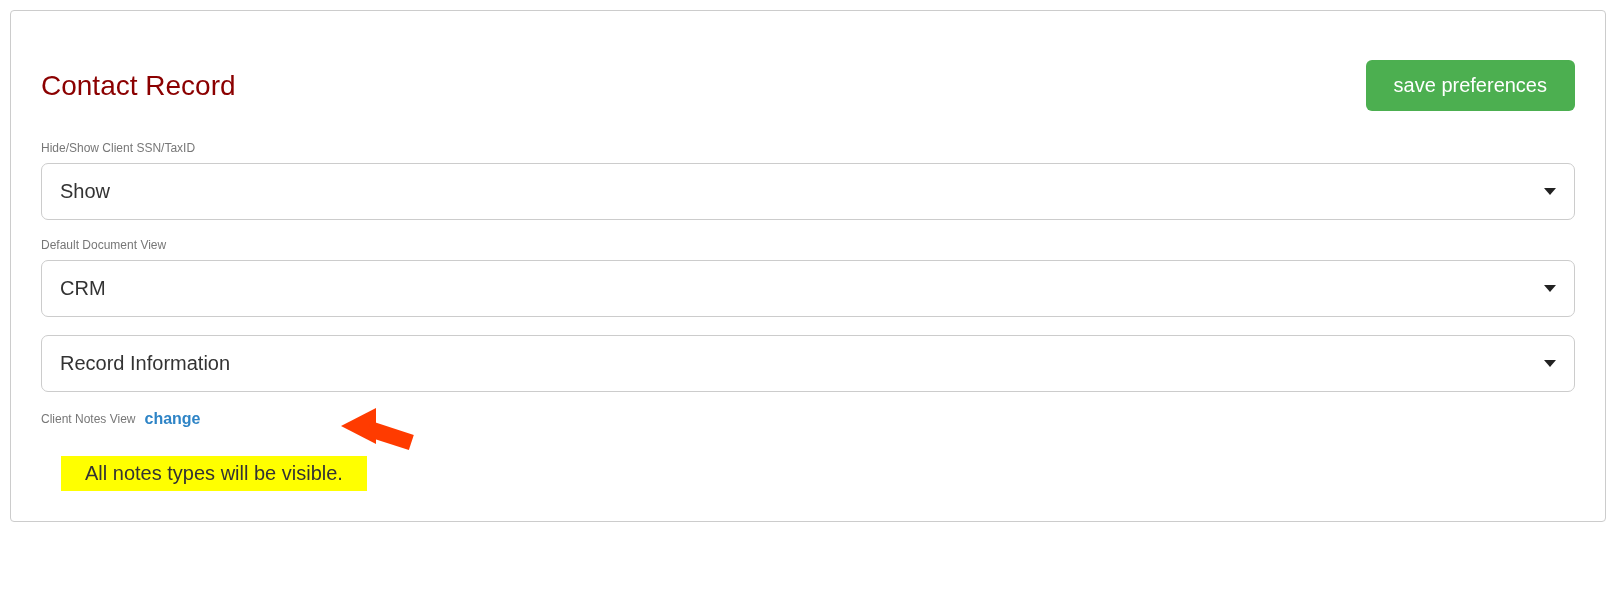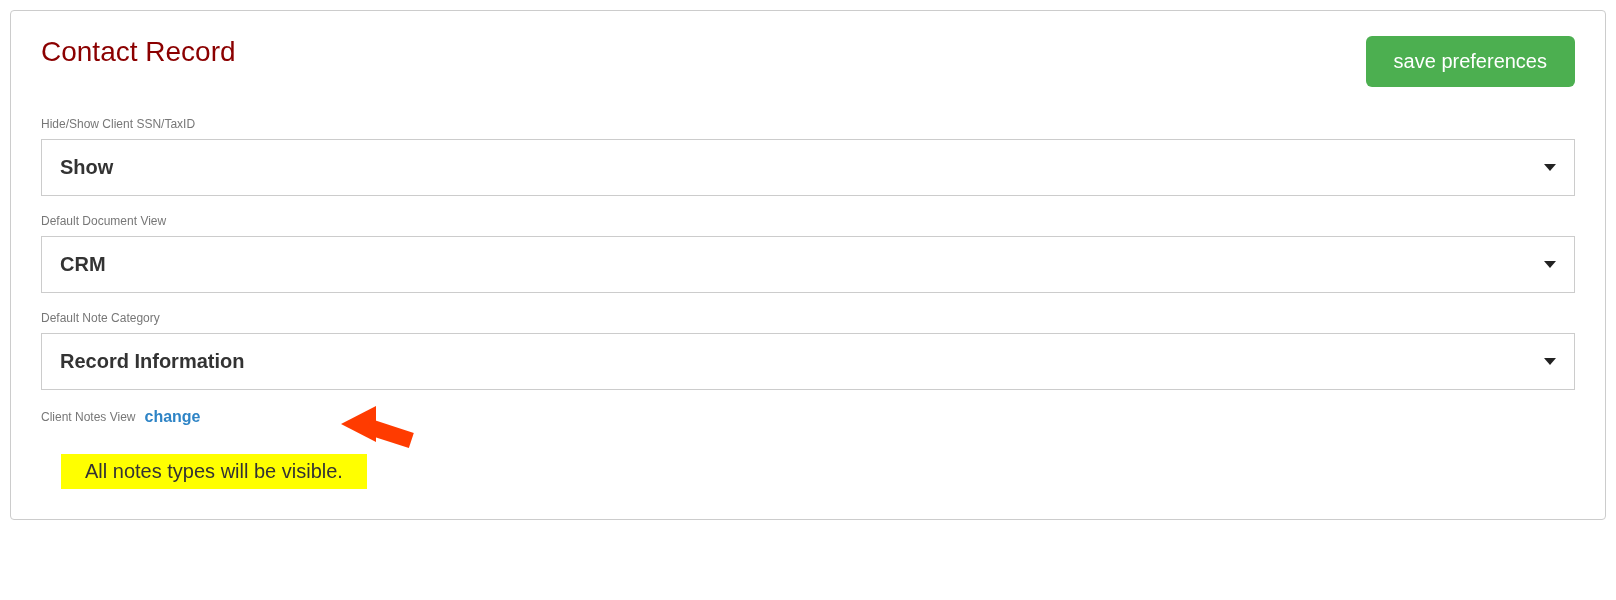--- a/index.html
+++ b/index.html
@@ -15,22 +15,23 @@
     .panel {
       border: 1px solid #ccc;
       border-radius: 4px;
       padding: 25px 30px 30px 30px;
       width: 1596px;
       position: relative;
     }
     .header-row {
       display: flex;
       justify-content: space-between;
-      align-items: flex-start;
+      align-items: center;
       margin-bottom: 30px;
+      margin-top: 24px;
     }
     .page-title {
       color: #8b0000;
       font-size: 28px;
       font-weight: 400;
     }
     .save-btn {
       background: #4caf50;
       color: #fff;
       border: none;
@@ -45,24 +46,24 @@
     }
     .field-label {
       color: #777;
       font-size: 12px;
       margin-bottom: 8px;
       display: block;
     }
     .select-box {
       width: 100%;
       border: 1px solid #ccc;
-      border-radius: 0;
+      border-radius: 7px;
       padding: 16px 18px;
       font-size: 20px;
-      font-weight: 700;
+      font-weight: 400;
       color: #333;
       background: #fff;
       display: flex;
       justify-content: space-between;
       align-items: center;
       cursor: pointer;
     }
     .caret {
       width: 0;
       height: 0;
@@ -118,21 +119,20 @@
 
   <div class="field-group">
     <span class="field-label">Default Document View</span>
     <div class="select-box">
       <span>CRM</span>
       <span class="caret"></span>
     </div>
   </div>
 
   <div class="field-group">
-    <span class="field-label">Default Note Category</span>
     <div class="select-box">
       <span>Record Information</span>
       <span class="caret"></span>
     </div>
   </div>
 
   <div class="notes-row">
     <span class="field-label" style="margin-bottom:0">Client Notes View</span>
     <span class="change-link">change</span>
     <svg class="arrow-annotation" width="90" height="60" viewBox="0 0 90 60">

